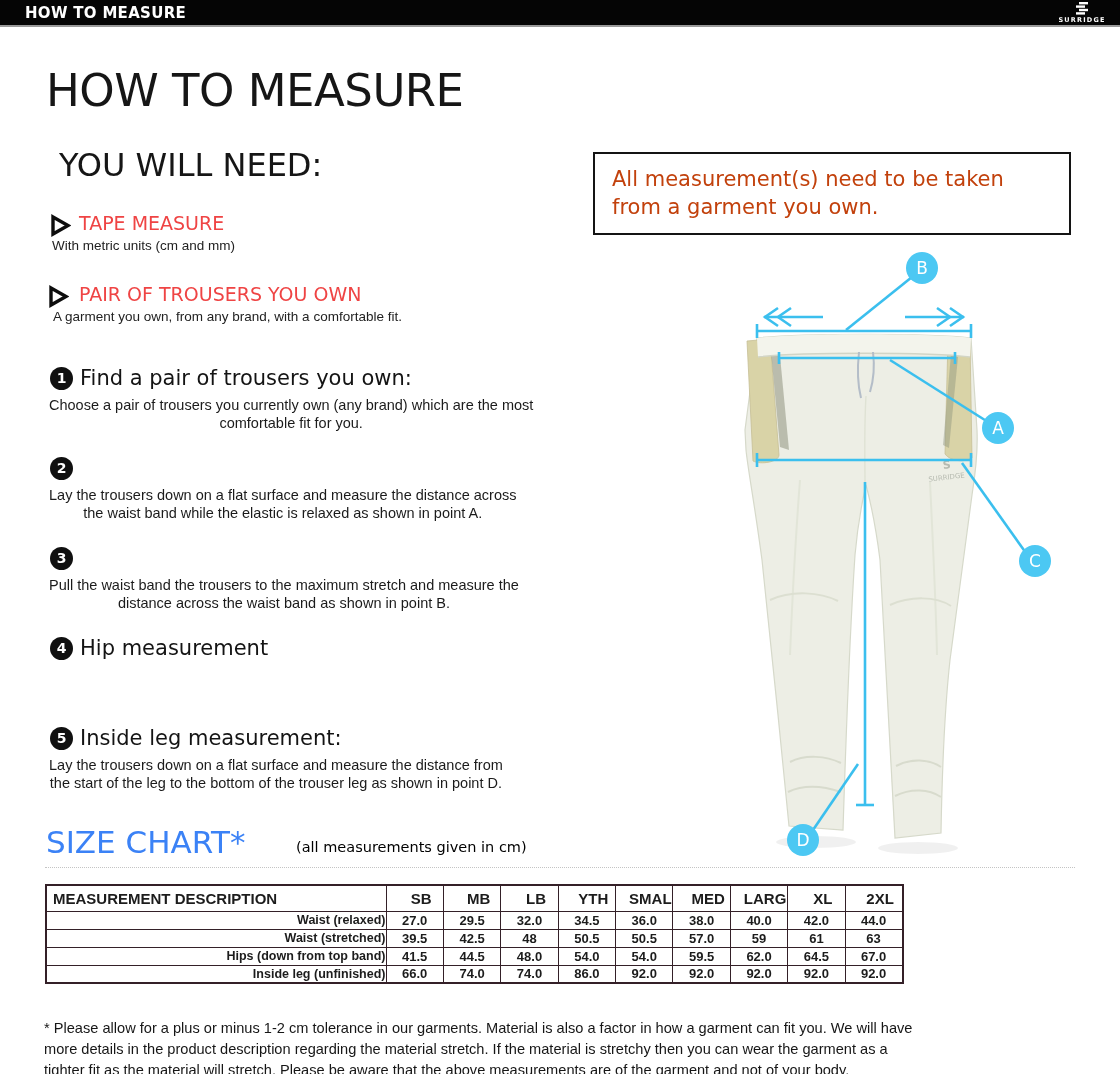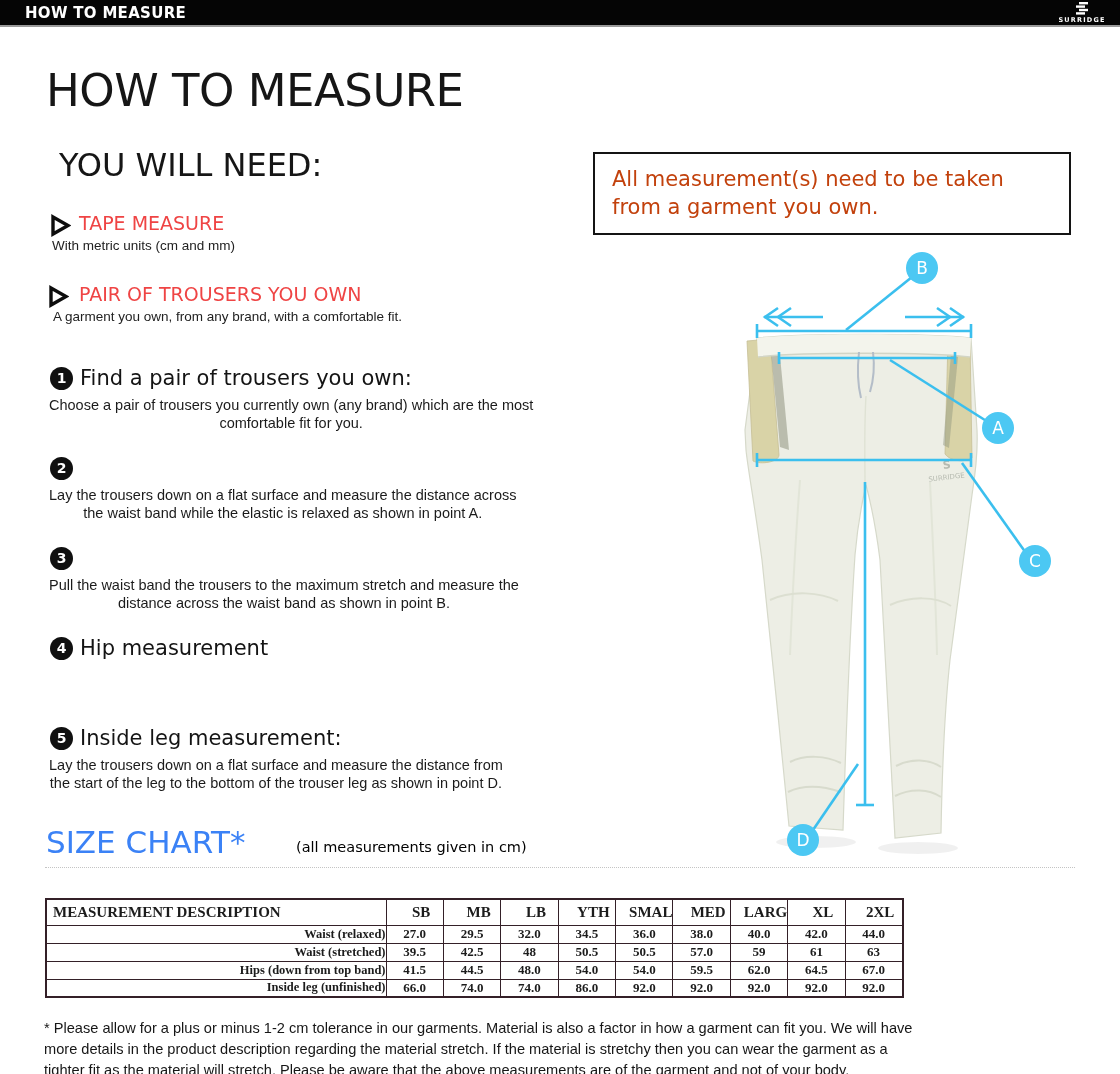--- a/index.html
+++ b/index.html
@@ -42,21 +42,21 @@
 
   .sc-heading { position:absolute; left:46px; top:824px; font-size:31px; font-weight:500;
                 font-family:"DejaVu Sans", sans-serif; color:#3b82f6; }
   .sc-subtitle { position:absolute; left:252px; top:839px; font-size:14.5px;
                  font-family:"DejaVu Sans", sans-serif; color:#000000;margin-left:44px; }
 
   .dotted-rule { position:absolute; left:45px; top:867px; width:1030px; height:0;
                  border-top:1px dotted #c4c4c4; }
 
   table.size { position:absolute; left:45px; top:884px; width:857px; table-layout:fixed;
-               border-collapse:collapse; font-family:Liberation Serif, serif;margin-top:14px; }
+               border-collapse:collapse; font-family:Liberation Sans, sans-serif; }
   table.size td { border:1px solid #342028; overflow:hidden; white-space:nowrap; }
   table.size { border:2px solid #342028; }
   table.size tr.hdr td { height:26px; font-size:15px; font-weight:bold; text-align:center;padding-left:13px; }
   table.size tr.hdr td.desc { text-align:left; padding-left:6px; font-size:15px; }
   table.size tr.metric td { height:16px; font-size:11.5px; font-weight:bold; padding-left:6px; }
   table.size tr.data td { height:18px; font-size:13px; font-weight:bold; text-align:center; }
   table.size tr.data td.lbl { text-align:right; padding-left:6px; font-size:12.5px; }
 
   .footnote { position:absolute; left:44px; top:1018px; width:1050px; font-size:14.6px;
               line-height:21px; color:#161616; white-space:pre-line; }

